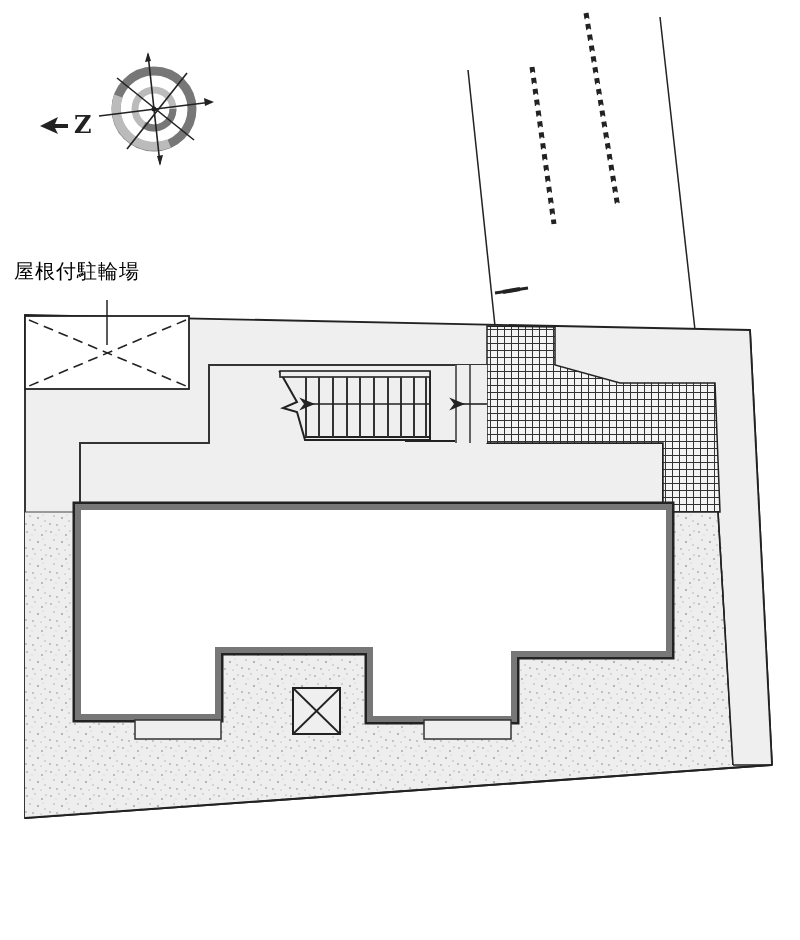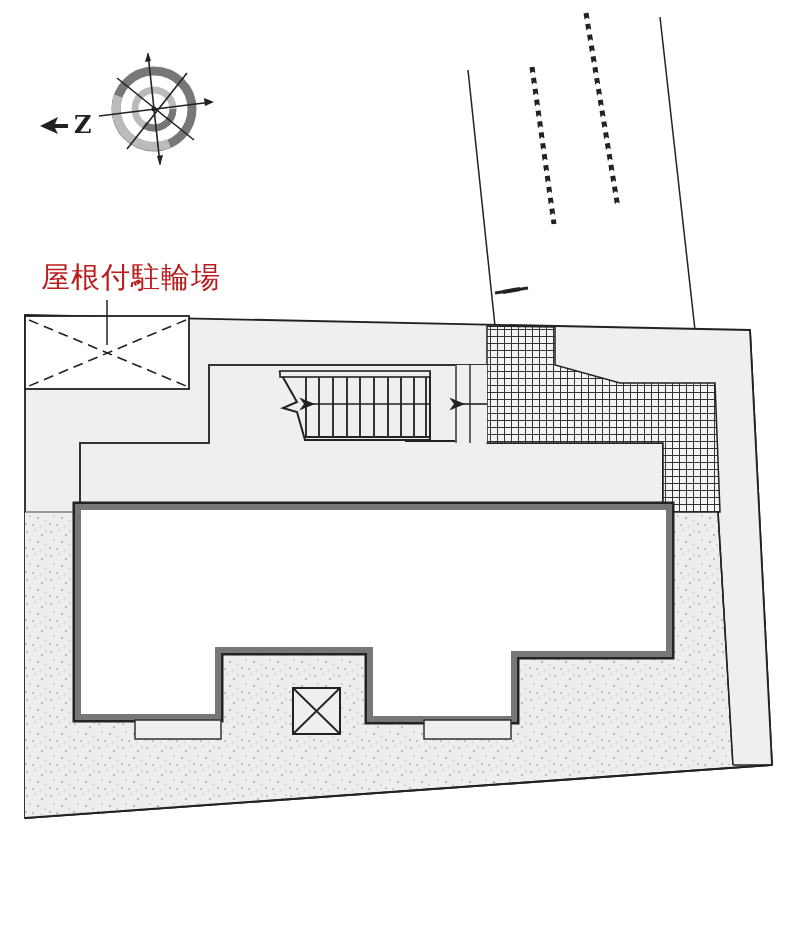--- a/index.html
+++ b/index.html
@@ -1,23 +1,22 @@
 <!DOCTYPE html>
 <html><head>
 <meta charset="utf-8">
 <style>
   html, body { margin: 0; padding: 0; background: #ffffff; }
   body { width: 800px; height: 940px; position: relative; overflow: hidden;
          font-family: "DejaVu Sans", "Liberation Sans", sans-serif; }
   #plan { position: absolute; left: 0; top: 0; }
   .label-bicycle {
     position: absolute; left: 14px; top: 258px;
-    font-size: 29px; color: #b91c1c; letter-spacing: 1px; white-space: nowrap;
+    font-size: 20px; color: #000000; letter-spacing: 1px; white-space: nowrap;
     font-family: "DejaVu Sans", sans-serif;
-    margin-left: 27px;
   }
 </style>
 </head>
 <body>
 
 <div class="label-bicycle">屋根付駐輪場</div>
 
 <svg id="plan" width="800" height="940" viewBox="0 0 800 940" xmlns="http://www.w3.org/2000/svg">
   <defs>
     <pattern id="grid" width="7" height="7" patternUnits="userSpaceOnUse">

